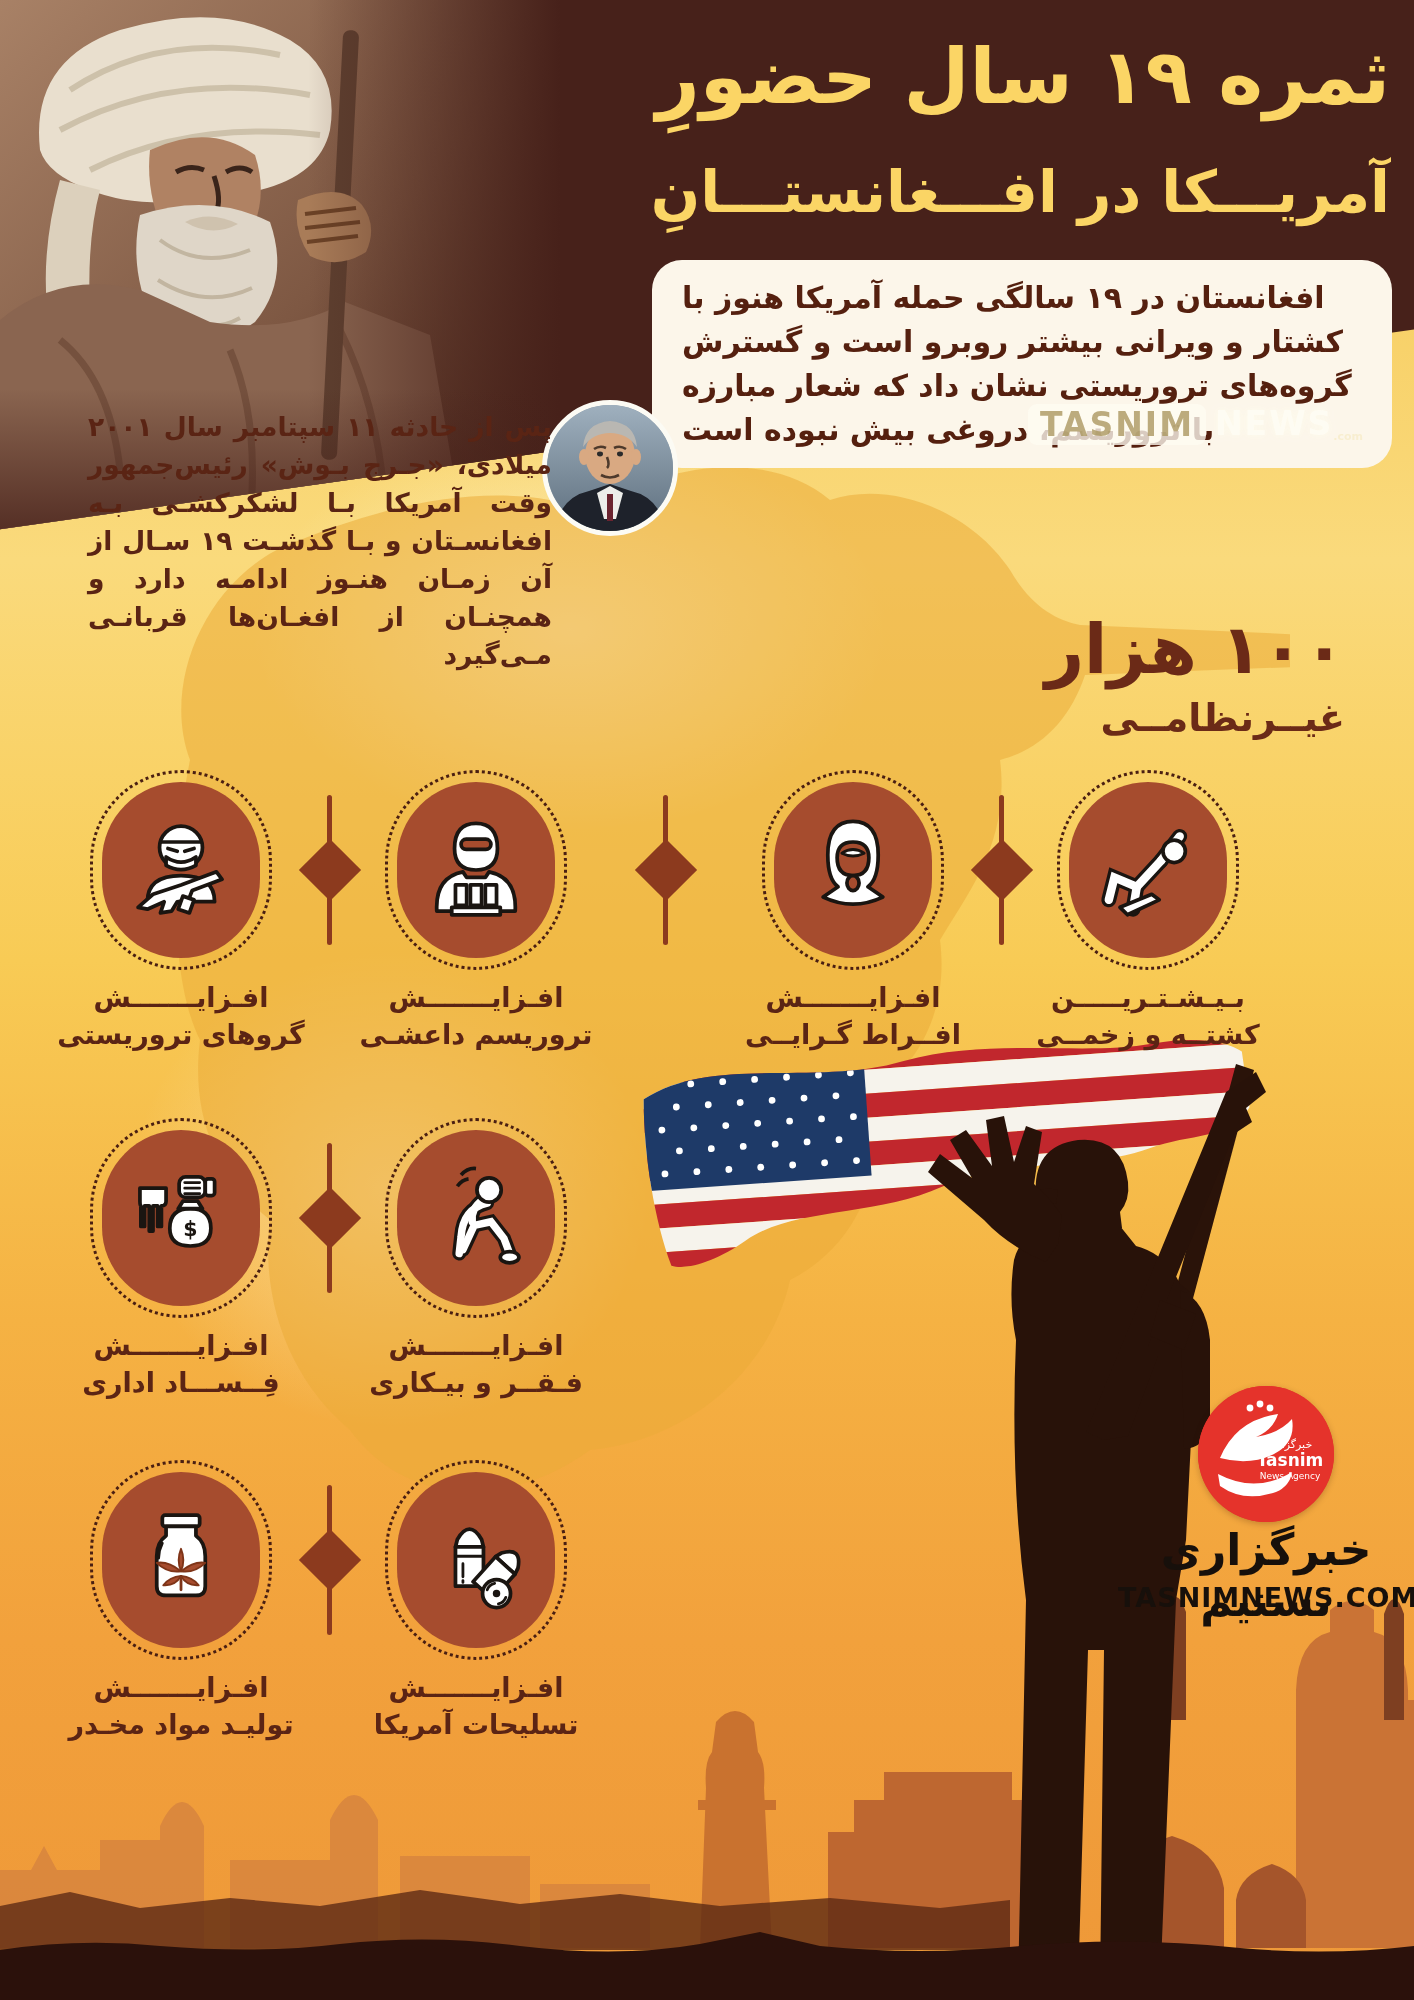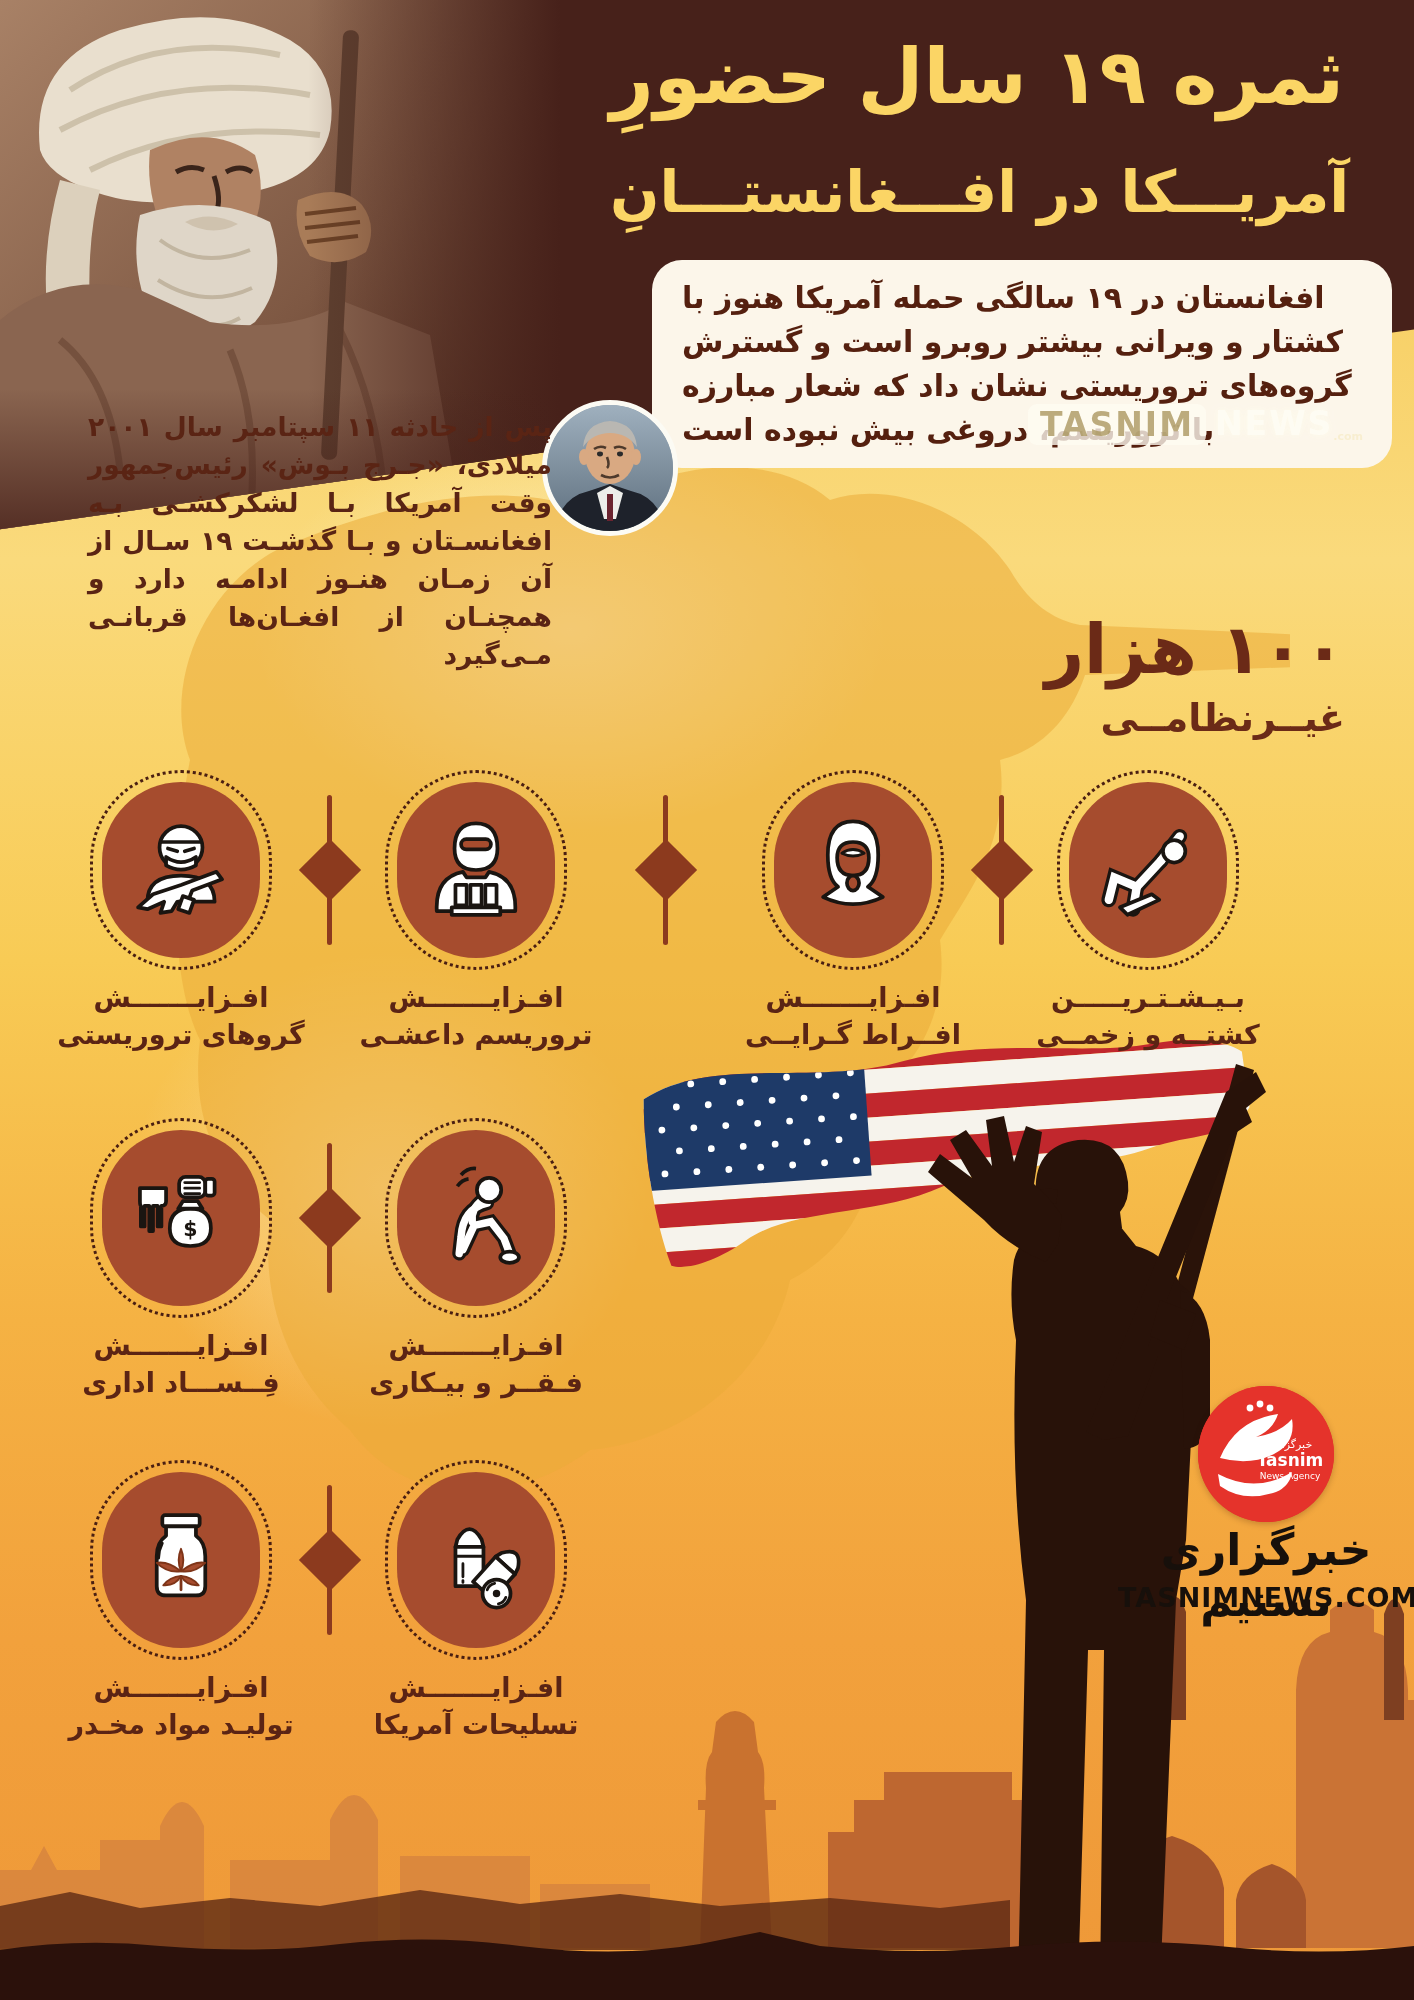--- a/index.html
+++ b/index.html
@@ -9,21 +9,21 @@
   .glow{position:absolute;border-radius:50%;pointer-events:none;}
   .g1{left:130px;top:350px;width:880px;height:560px;background:radial-gradient(closest-side,rgba(253,244,203,.8),rgba(253,244,203,0) 72%);}
   .g2{left:20px;top:850px;width:740px;height:680px;background:radial-gradient(closest-side,rgba(253,241,206,.55),rgba(253,241,206,0) 70%);}
   svg{display:block;}
   .map{position:absolute;left:70px;top:420px;}
   .scene{position:absolute;left:0;top:1000px;}
   
   .header{position:absolute;left:0;top:0;width:1414px;height:540px;background:#47211A;
           clip-path:polygon(0 0,100% 0,100% 61%,0 98%);}
   .oldman{position:absolute;left:0;top:0;}
-  .title{position:absolute;right:24px;top:28px;width:780px;direction:rtl;text-align:left;color:#FBD565;font-weight:bold;}
+  .title{position:absolute;right:24px;top:28px;width:780px;direction:rtl;text-align:right;color:#FBD565;font-weight:bold;}
   .t1{font-size:76px;line-height:1.3;}
   .t2{font-size:58px;line-height:1.25;letter-spacing:1px;margin-top:29px;}
   .intro{position:absolute;left:652px;top:260px;width:740px;box-sizing:border-box;background:#FCF6EA;
          border-radius:30px;padding:16px 30px;direction:rtl;text-align:left;color:#55200F;
          font-weight:bold;font-size:30px;line-height:44px;}
   
   .watermark{position:absolute;left:1028px;top:404px;display:flex;align-items:flex-start;gap:9px;opacity:.95;}
   .wm-box{background:rgba(255,252,243,.82);border-radius:9px;padding:1px 12px;color:#B9A878;font-weight:bold;font-size:33px;letter-spacing:2px;}
   .wm-right{display:flex;flex-direction:row;align-items:flex-end;}
   .wm-news{color:#FFFDF4;font-weight:bold;font-size:33px;letter-spacing:2px;text-shadow:0 0 7px rgba(255,255,240,.65);}

